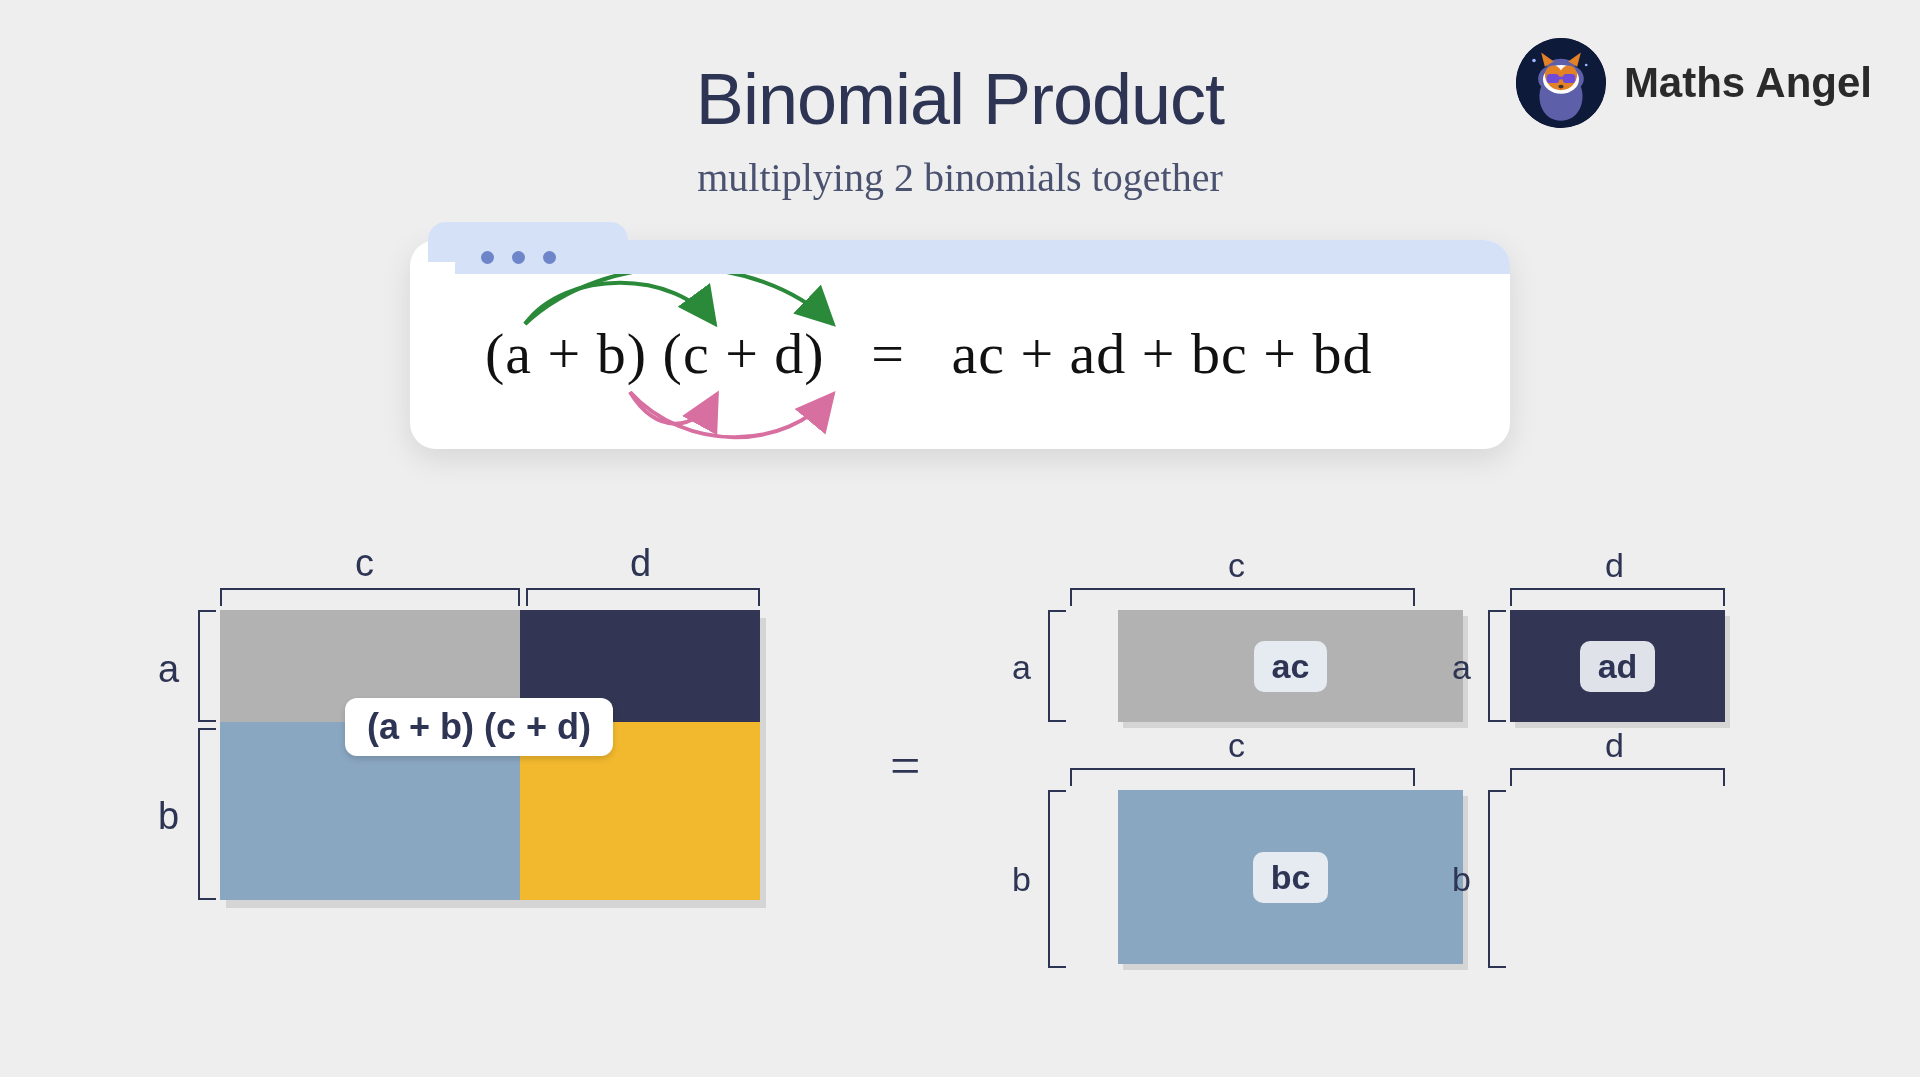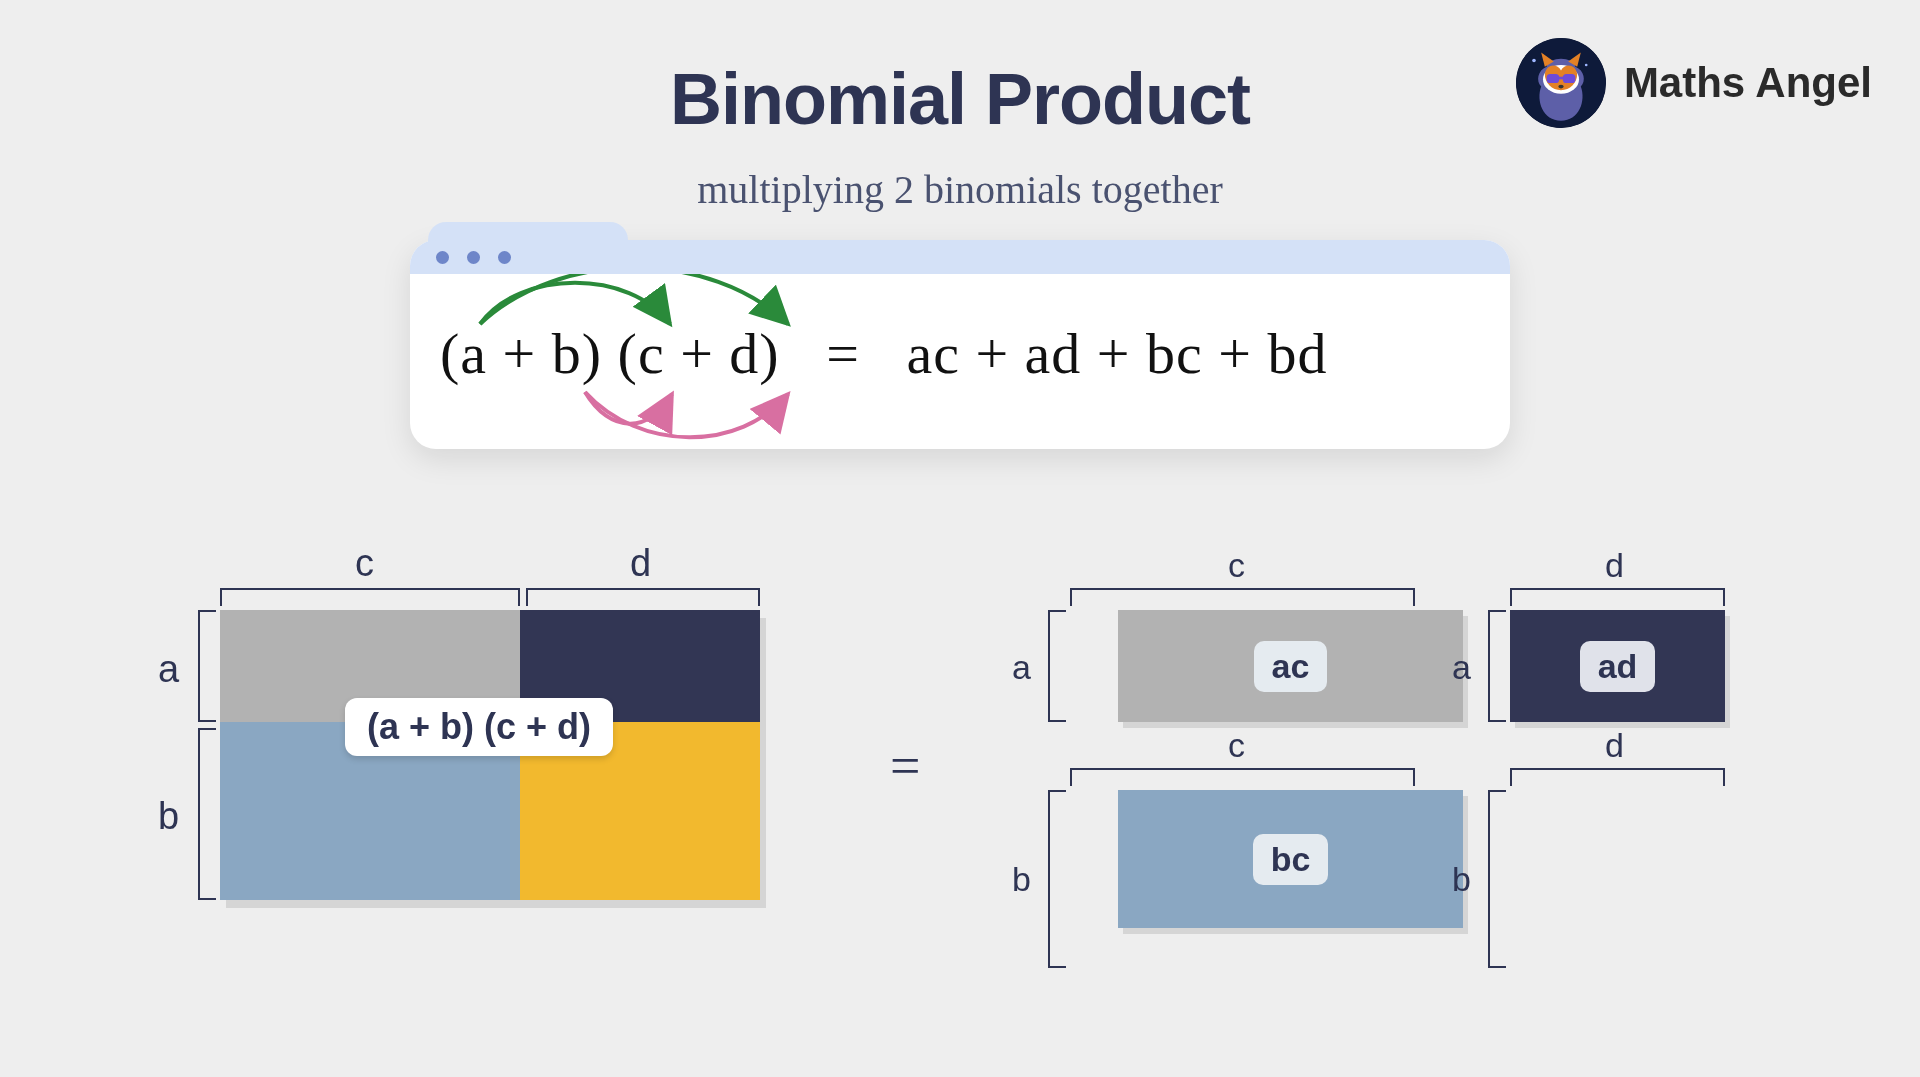--- a/index.html
+++ b/index.html
@@ -35,38 +35,39 @@
     font-weight: 700;
     color: #2a2a2a;
   }
   .title {
     width: 100%;
     text-align: center;
     padding-top: 58px;
   }
   .title h1 {
     font-size: 72px;
-    font-weight: 700;
+    font-weight: 400;
     color: #2e3453;
     letter-spacing: -1px;
   }
   .subtitle {
     font-size: 40px;
     color: #4a5270;
-    margin-top: 26px;
+    margin-top: 14px;
     font-family: "Comic Sans MS", "Segoe Script", cursive;
   }
   .window {
     position: absolute;
     left: 410px;
     top: 240px;
     width: 1100px;
     border-radius: 26px;
     background: #ffffff;
     box-shadow: 0 10px 30px rgba(0,0,0,0.10);
+    padding-left: 45px;
   }
   .window-tab {
     position: absolute;
     top: -18px;
     left: 18px;
     width: 200px;
     height: 40px;
     background: #d4e1f7;
     border-top-left-radius: 18px;
     border-top-right-radius: 18px;
@@ -307,21 +308,21 @@
   <div class="small-dim-label" style="left:862px; top:108px;">a</div>
 
   <div class="cell ad" style="left:1312px; top:70px; width:215px; height:112px; background:#323654;">
     <div class="tag">ad</div>
   </div>
   <div class="dim-bar-h" style="left:1360px; top:48px; width:215px;"></div>
   <div class="small-dim-label" style="left:1455px; top:6px;">d</div>
   <div class="dim-bar-v" style="left:1338px; top:70px; height:112px;"></div>
   <div class="small-dim-label" style="left:1302px; top:108px;">a</div>
 
-  <div class="cell" style="left:920px; top:250px; width:345px; height:138px; background:#8aa7c2;">
+  <div class="cell" style="left:920px; top:250px; width:345px; height:174px; background:#8aa7c2;">
     <div class="tag">bc</div>
   </div>
   <div class="dim-bar-h" style="left:920px; top:228px; width:345px;"></div>
   <div class="small-dim-label" style="left:1078px; top:186px;">c</div>
   <div class="dim-bar-v" style="left:898px; top:250px; height:178px;"></div>
   <div class="small-dim-label" style="left:862px; top:320px;">b</div>
 
   <div class="dim-bar-h" style="left:1360px; top:228px; width:215px;"></div>
   <div class="small-dim-label" style="left:1455px; top:186px;">d</div>
   <div class="dim-bar-v" style="left:1338px; top:250px; height:178px;"></div>

